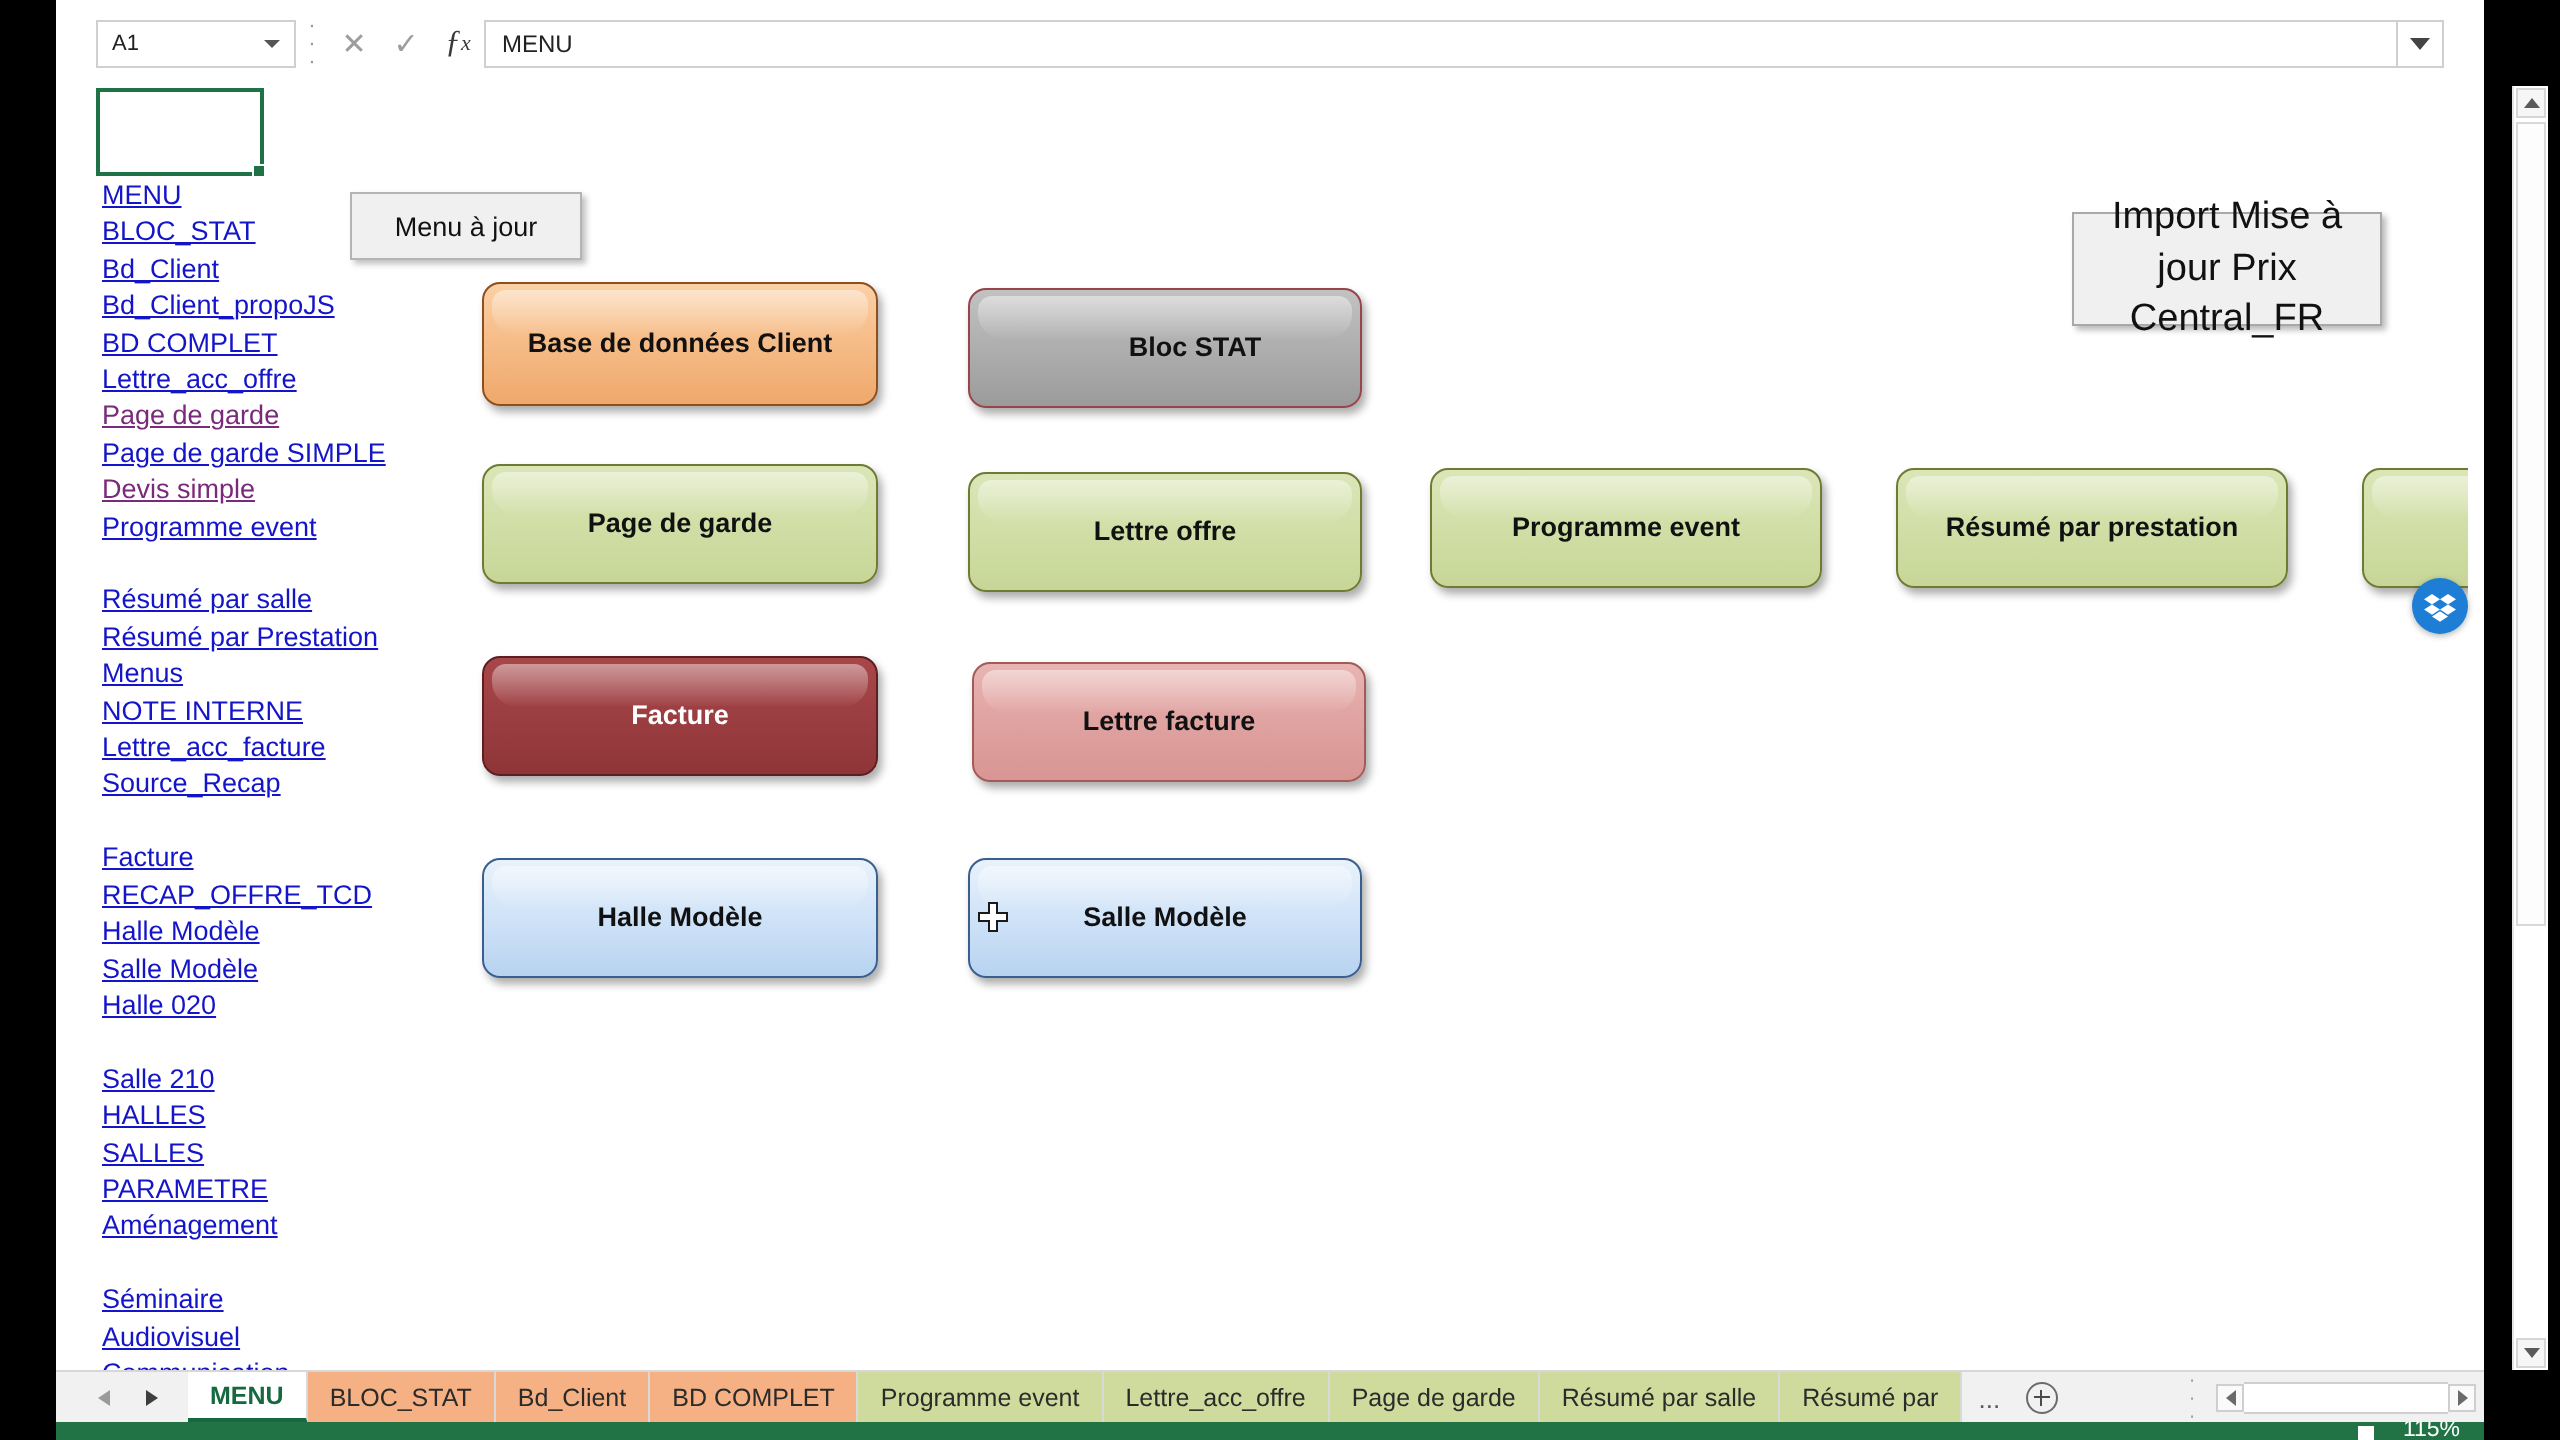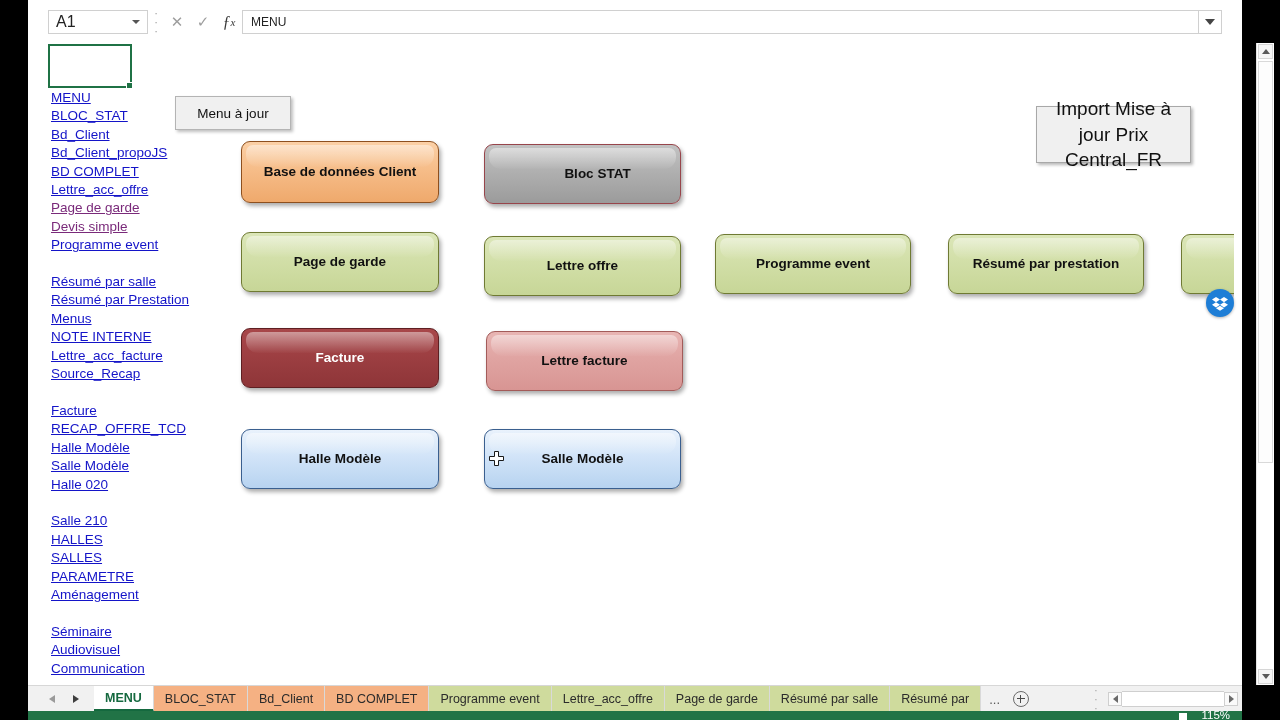--- a/index.html
+++ b/index.html
@@ -25,21 +25,21 @@
     background:#ffffff;
     display:flex; align-items:center;
     border-bottom:1px solid #d4d4d4;
   }
   .namebox {
     margin-left:20px;
     width:98px; height:22px;
     border:1px solid #d0d0d0;
     background:#fff;
     display:flex; align-items:center;
-    font-size:16px; color:#222;
+    font-size:11px; color:#222;
     position:relative;
   }
   .namebox .nb-text { padding-left:7px; }
   .namebox .nb-arrow {
     position:absolute; right:7px; top:50%; transform:translateY(-50%);
     width:0;height:0;border-left:4px solid transparent;border-right:4px solid transparent;
     border-top:4px solid #555;
   }
   .fb-dots {
     width:16px; text-align:center; color:#9a9a9a; font-size:13px;
@@ -315,20 +315,21 @@
       </div>
 
       <div class="links">
           <a class="link">MENU</a>
           <a class="link">BLOC_STAT</a>
           <a class="link">Bd_Client</a>
           <a class="link">Bd_Client_propoJS</a>
           <a class="link">BD COMPLET</a>
           <a class="link">Lettre_acc_offre</a>
           <a class="link visited">Page de garde</a>
+          <a class="link">Page de garde SIMPLE</a>
           <a class="link visited">Devis simple</a>
           <a class="link">Programme event</a>
           <a class="link gap">Résumé par salle</a>
           <a class="link">Résumé par Prestation</a>
           <a class="link">Menus</a>
           <a class="link">NOTE INTERNE</a>
           <a class="link">Lettre_acc_facture</a>
           <a class="link">Source_Recap</a>
           <a class="link gap">Facture</a>
           <a class="link">RECAP_OFFRE_TCD</a>

